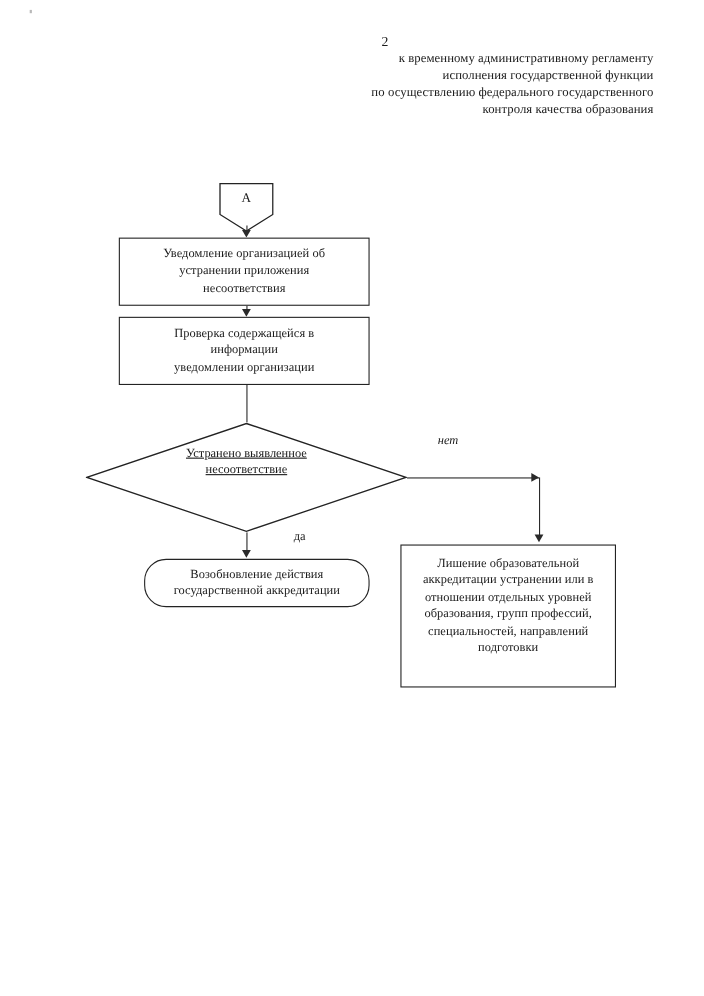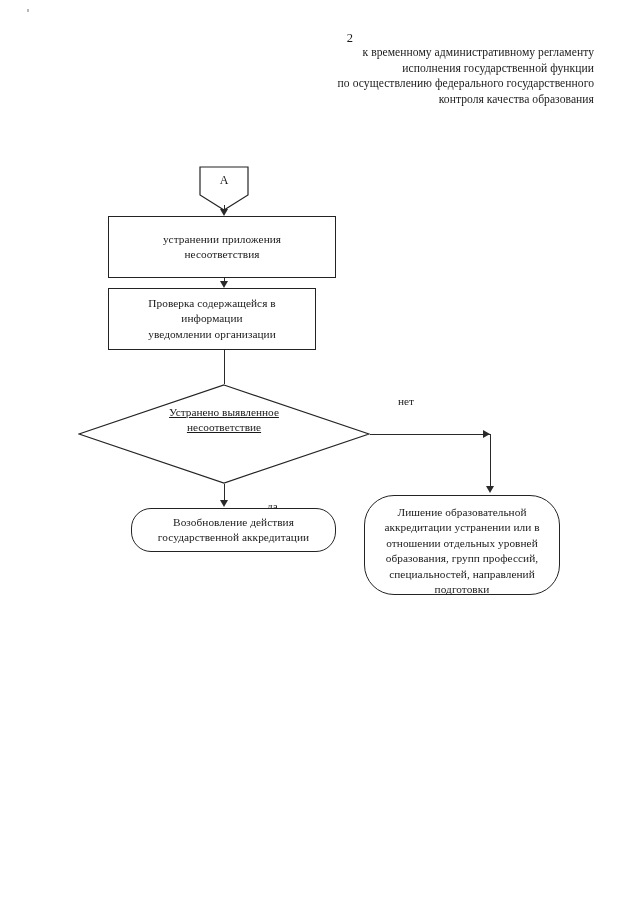--- a/index.html
+++ b/index.html
@@ -78,23 +78,23 @@
     left: 0;
     top: 7px;
     width: 50px;
     text-align: center;
     font-size: 12px;
     line-height: 14px;
   }
 
   
   #box-notification { left: 108px; top: 216px; width: 228px; height: 62px; }
-  #box-check        { left: 108px; top: 288px; width: 208px; height: 62px; align-items: center; }
+  #box-check        { left: 108px; top: 288px; width: 228px; height: 62px; align-items: center; }
   #box-resume       { left: 131px; top: 508px; width: 205px; height: 44px; border-radius: 20px; }
-  #box-revoke       { left: 364px; top: 495px; width: 196px; height: 100px; border-radius: 30px; }
+  #box-revoke       { left: 364px; top: 495px; width: 196px; height: 130px; }
   #box-revoke .txt  { align-self: flex-start; margin-top: 9px; }
   #box-revoke       { align-items: flex-start; }
 
   
   #decision {
     position: absolute;
     left: 78px;
     top: 384px;
     width: 292px;
     height: 100px;
@@ -112,22 +112,22 @@
   }
   #decision .dlabel .l { display: block; white-space: nowrap; }
 
   
   .branch-label {
     position: absolute;
     font-size: 11.3px;
     line-height: 14px;
     white-space: nowrap;
   }
-  #label-yes { left: 267px; top: 499px; }
-  #label-no  { left: 398px; top: 394px; }
+  #label-yes { left: 267px; top: 481px; }
+  #label-no  { left: 398px; top: 394px; font-style: italic; }
 
   
   .vline {
     position: absolute;
     width: 0;
     border-left: 1px solid #2a2a2a;
   }
   .hline-conn {
     position: absolute;
     height: 0;
@@ -193,20 +193,21 @@
       <polygon points="1,1 49,1 49,29 25,44 1,29" fill="#ffffff" stroke="#232323" stroke-width="1.2"></polygon>
     </svg>
     <div class="calabel">А</div>
   </div>
 
   <div class="vline" id="conn-a-box1"></div>
   <div class="arrow-down" id="arrow-a-box1"></div>
 
   <div class="node" id="box-notification">
     <div class="txt">
+      <span class="l">Уведомление организацией об</span>
       <span class="l">устранении приложения</span>
       <span class="l">несоответствия</span>
     </div>
   </div>
 
   <div class="vline" id="conn-box1-box2"></div>
   <div class="arrow-down" id="arrow-box1-box2"></div>
 
   <div class="node" id="box-check">
     <div class="txt">

